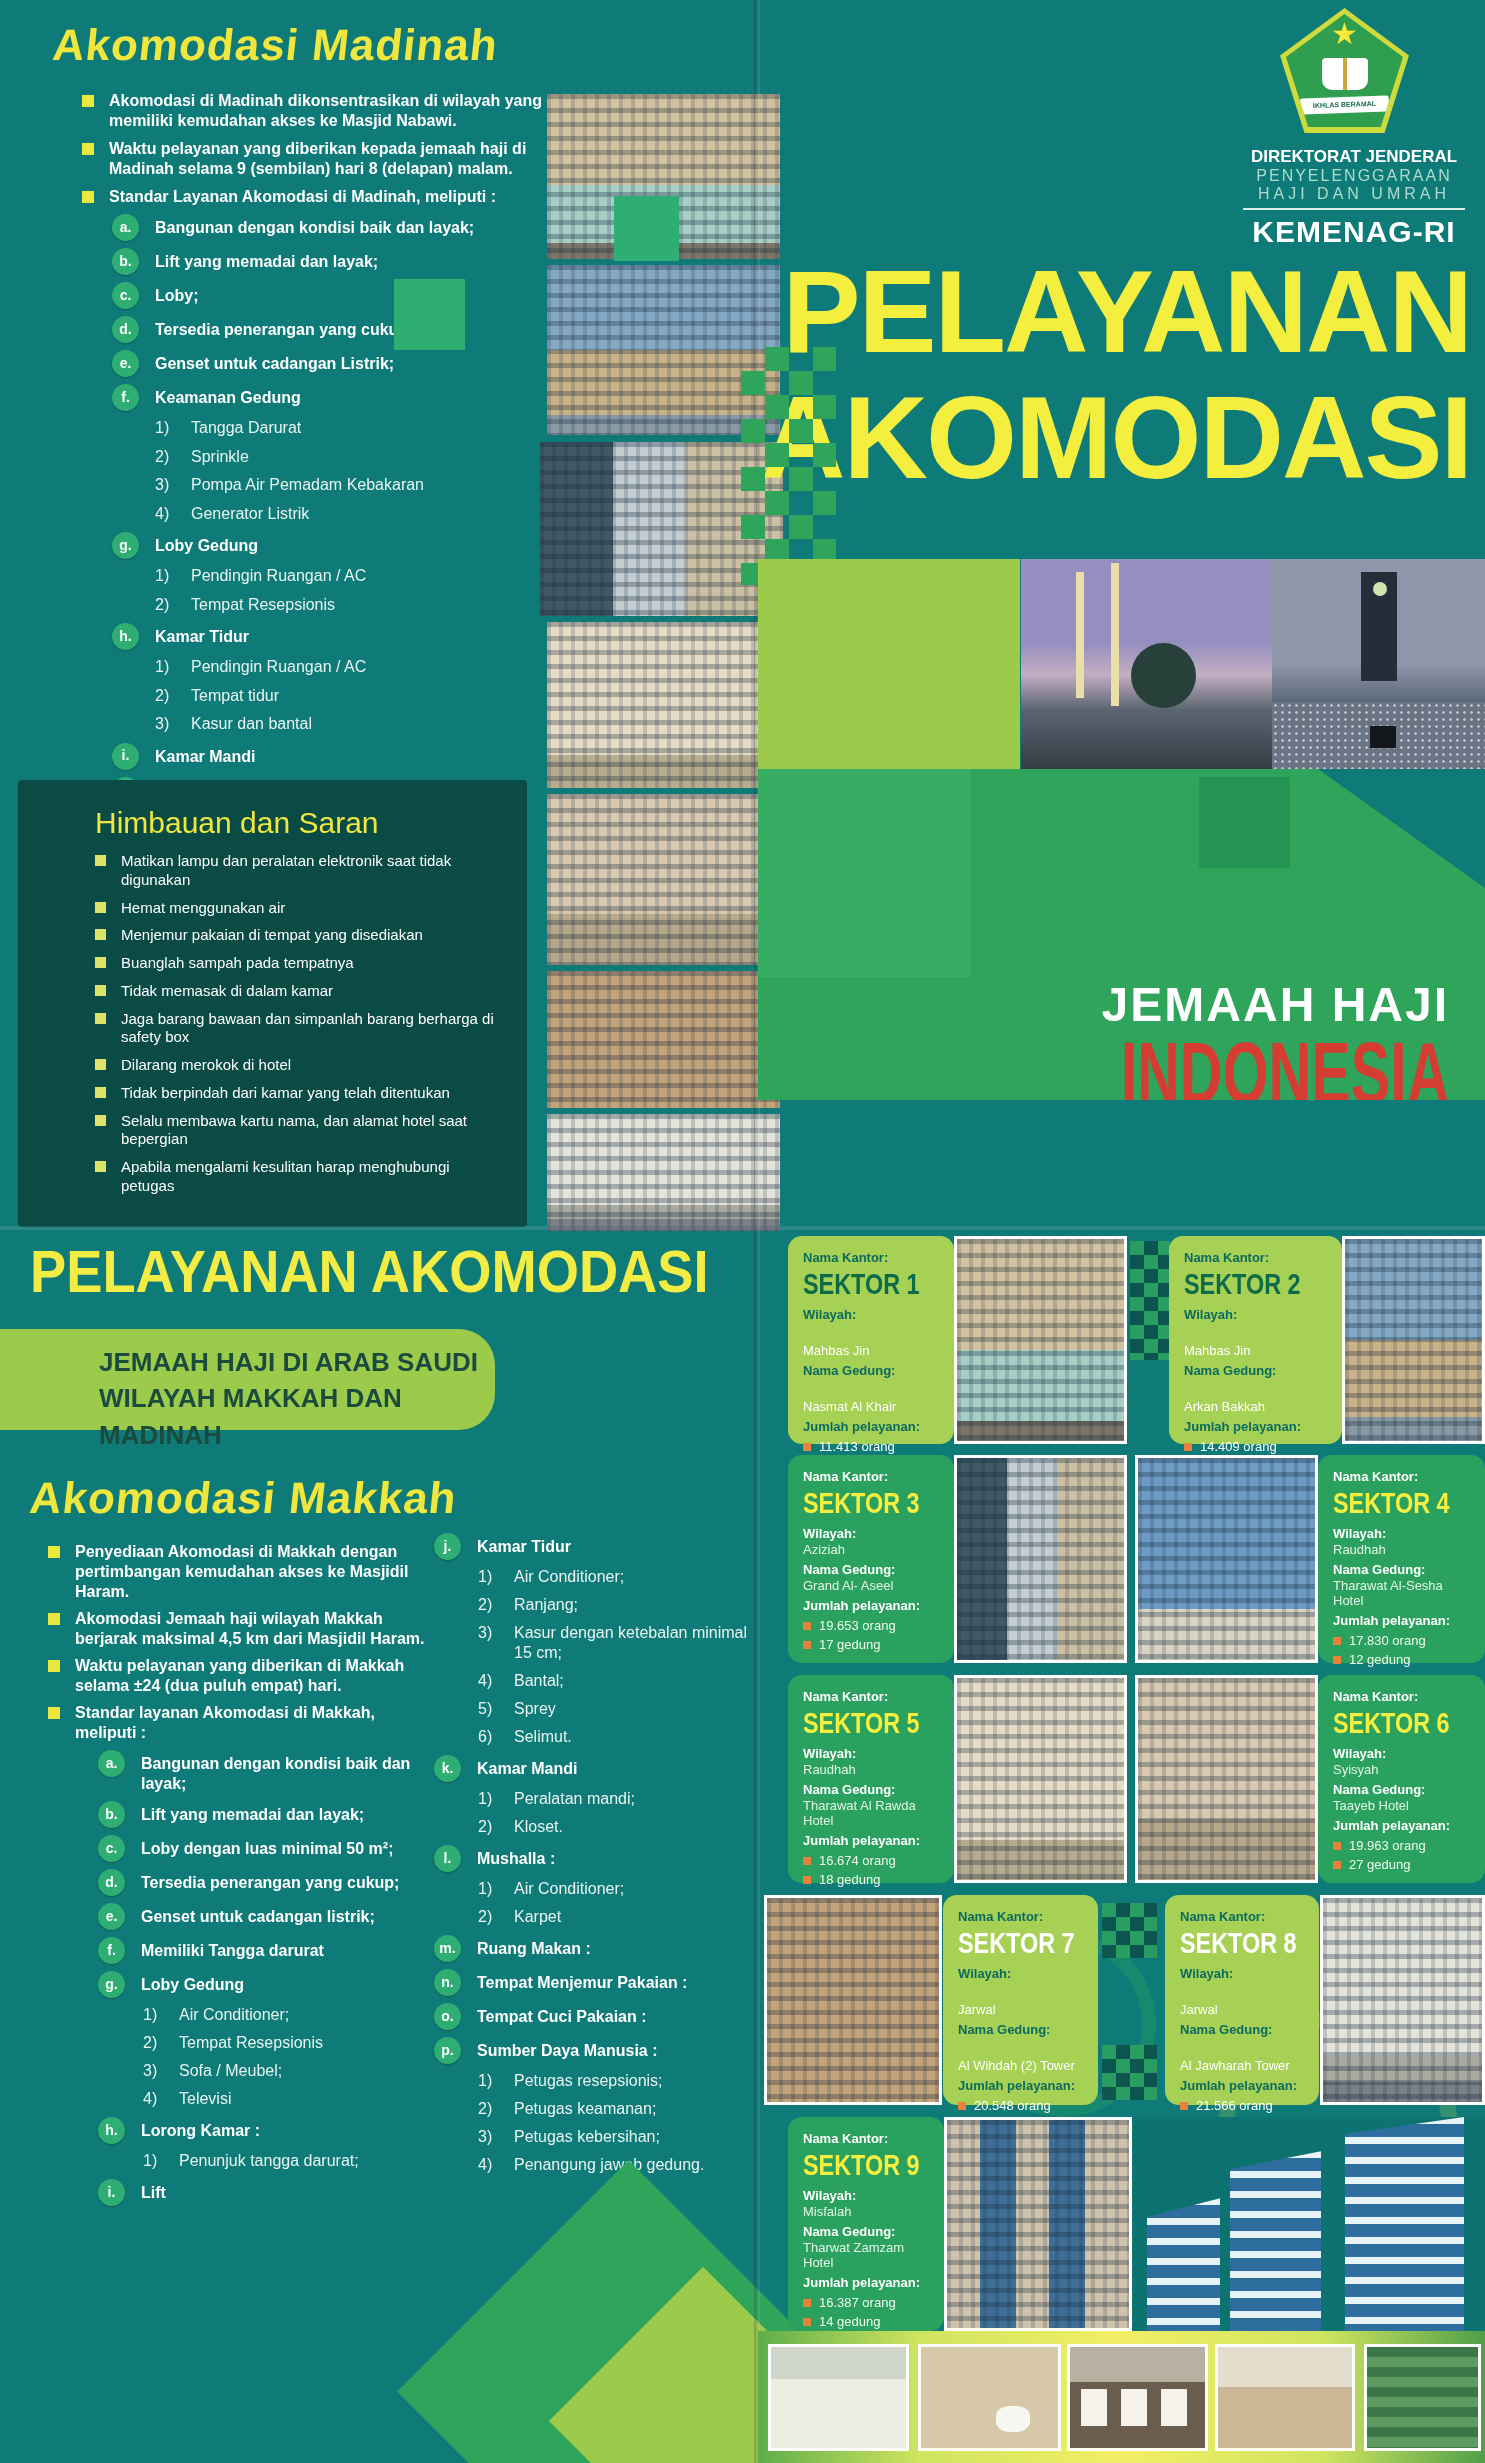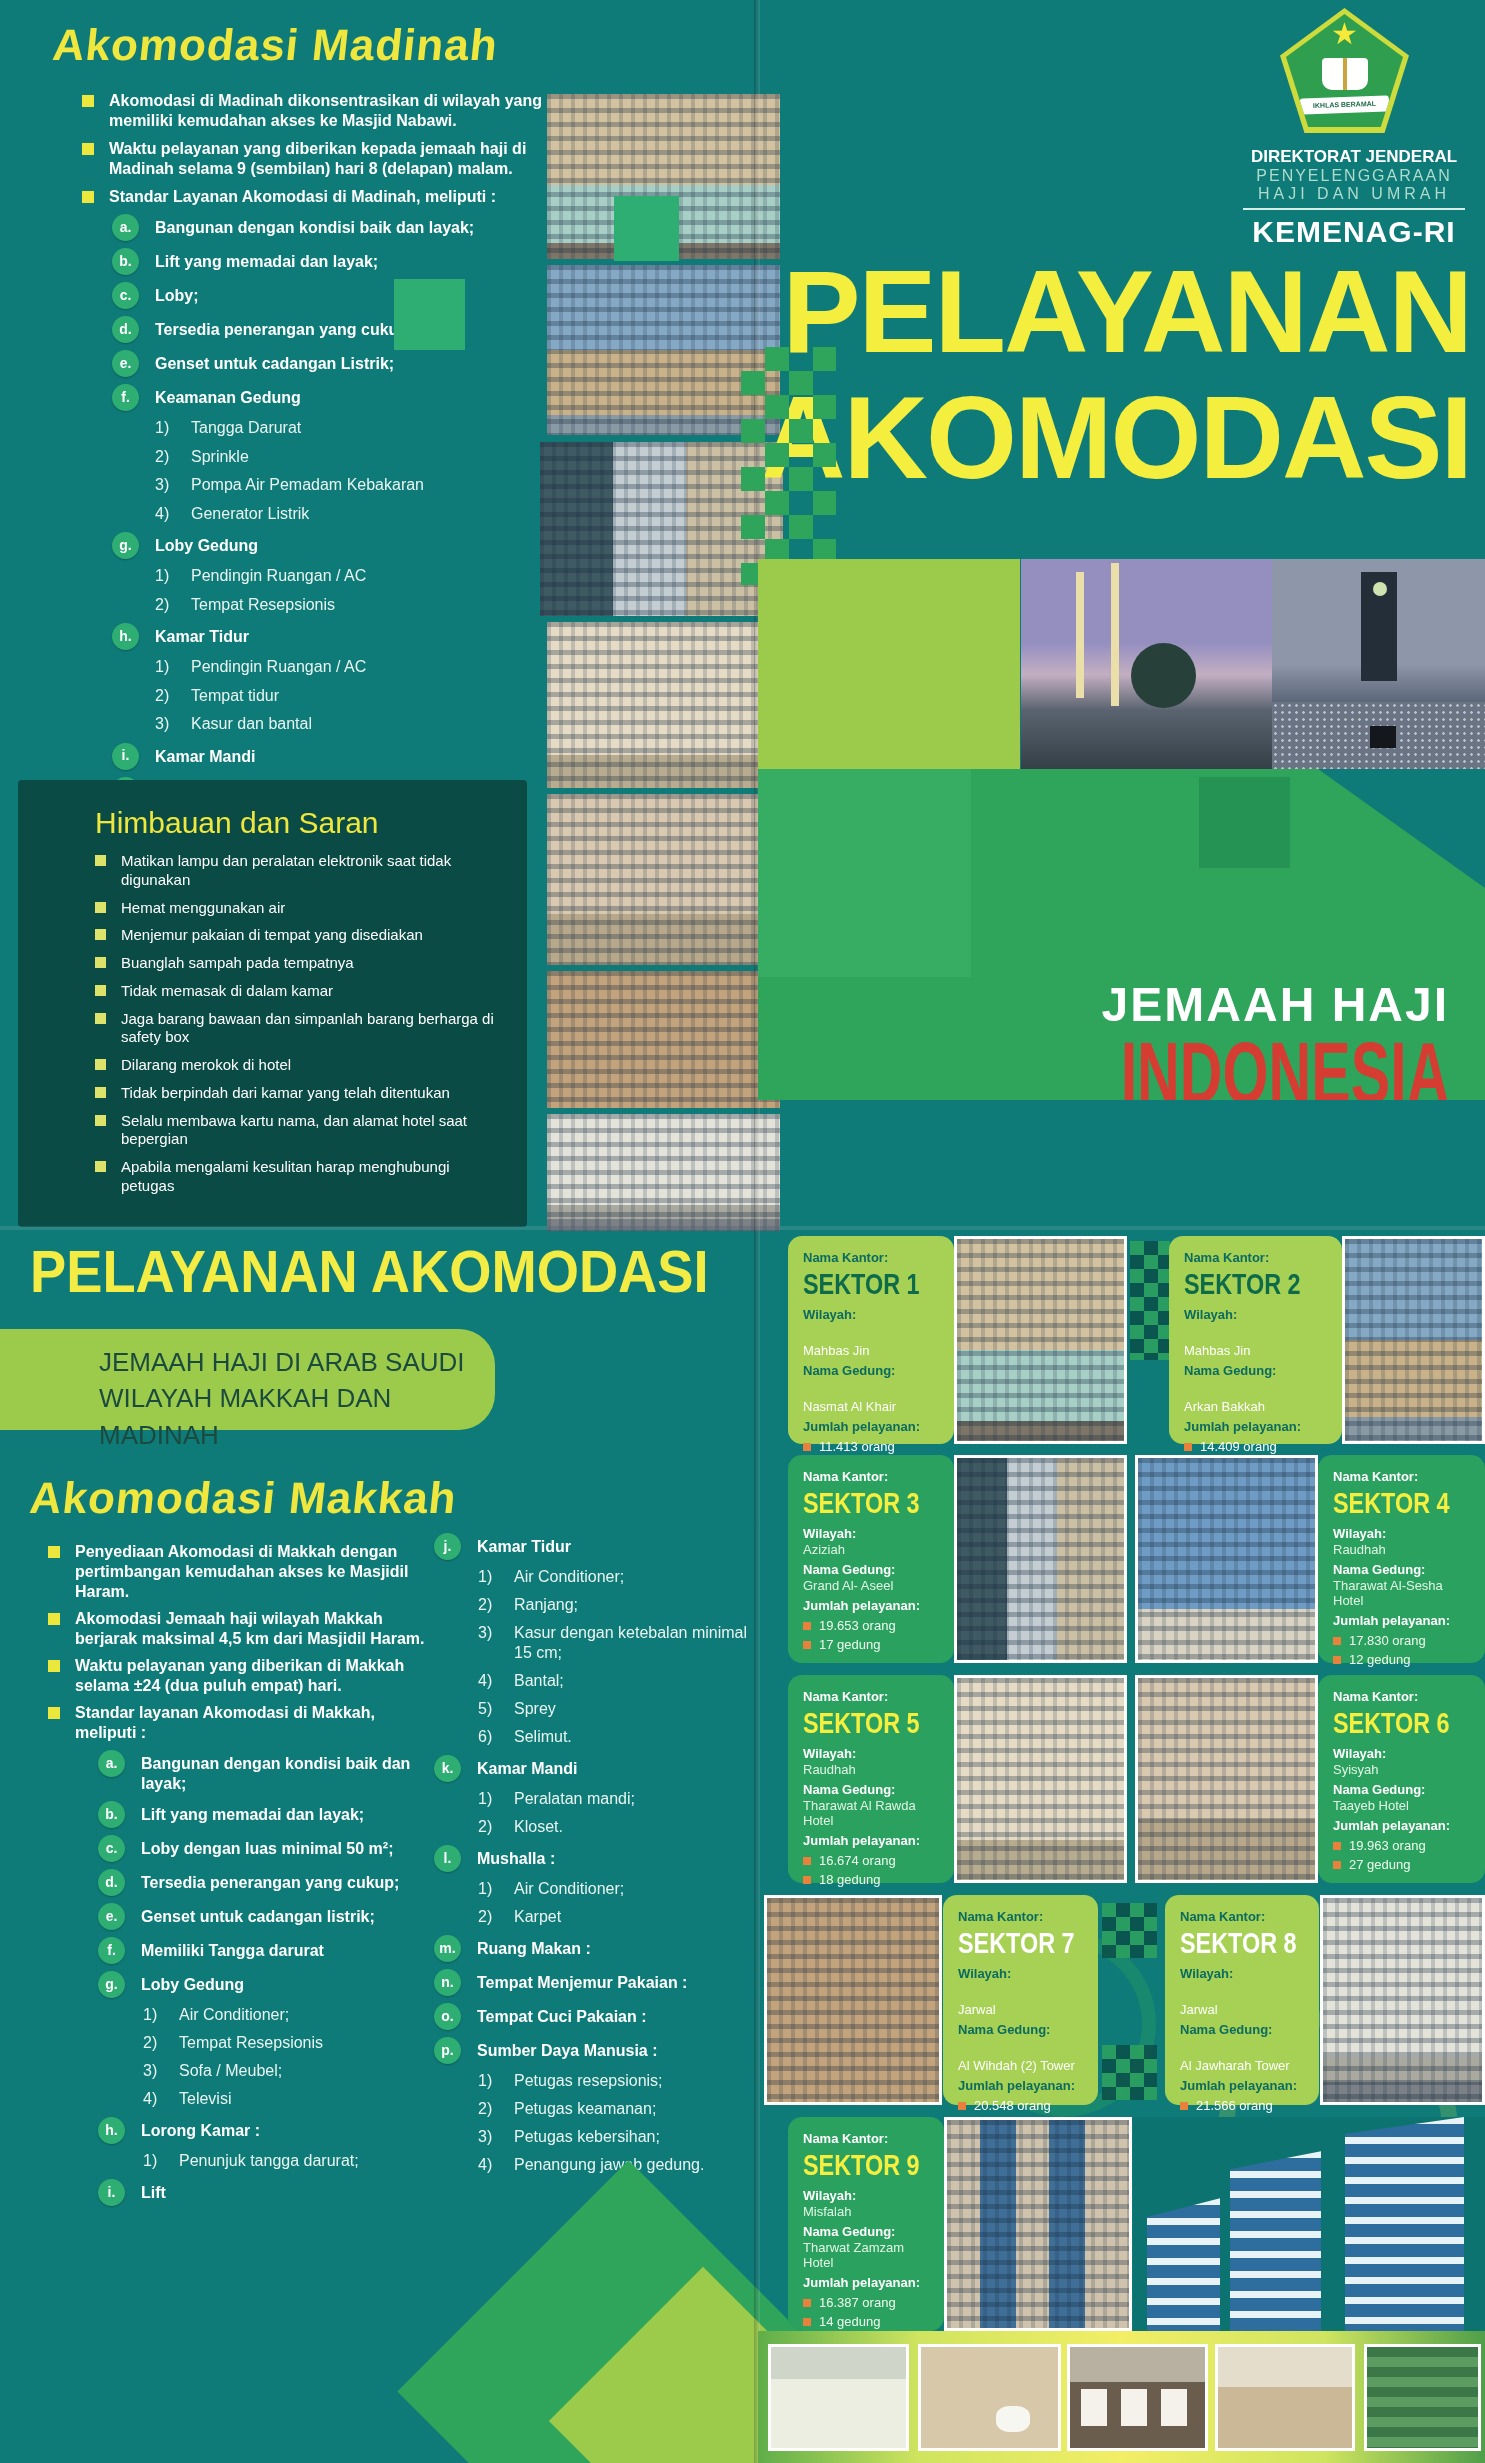--- a/index.html
+++ b/index.html
@@ -28,21 +28,21 @@
   .himbauan{position:absolute;left:18px;top:780px;width:509px;height:447px;background:#0a4b46;border-radius:4px;}
   .himbauan h2{margin:26px 0 12px 77px;font-size:30px;color:#efe73d;font-weight:normal;}
   .himbauan-list{position:static;margin-left:77px;width:402px;font-size:15px;line-height:1.25;}
   .himbauan-list .bullet .li-text{font-weight:normal;}
   .himbauan-list .bullet .marker{background:#dde26a;width:11px;height:11px;margin-top:3px;}
   .himbauan-list .li-row{margin-bottom:9px;}
   #big-title-left{position:absolute;left:30px;top:1238px;font-size:59px;font-weight:bold;color:#f2ec45;
                   margin:0;white-space:nowrap;transform:scaleX(.92);transform-origin:left;}
   .subtitle-band{position:absolute;left:0;top:1329px;width:495px;height:101px;background:#9ccb4c;
                  border-radius:0 36px 36px 0;padding-top:15px;box-sizing:border-box;}
-  .subtitle-band div{margin-left:99px;font-size:26px;font-weight:normal;color:#1b4a3e;line-height:1.4;}
+  .subtitle-band div{margin-left:99px;font-size:26px;font-weight:bold;color:#1b4a3e;line-height:1.4;}
   #makkah-title{left:30px;top:1473px;font-size:44px;}
   .makkah-col1{left:48px;top:1542px;width:388px;font-size:16px;line-height:1.25;}
   .makkah-col1 .letter{margin-left:50px;}
   .makkah-col1 .num{margin-left:95px;}
   .makkah-col2{left:434px;top:1533px;width:327px;font-size:16px;line-height:1.25;}
   .makkah-col2 .letter{margin-left:0;}
   .makkah-col2 .num{margin-left:44px;}
   
   .mphoto,.sphoto{position:absolute;overflow:hidden;}
   .sphoto{border:3px solid #fff;box-sizing:border-box;}

